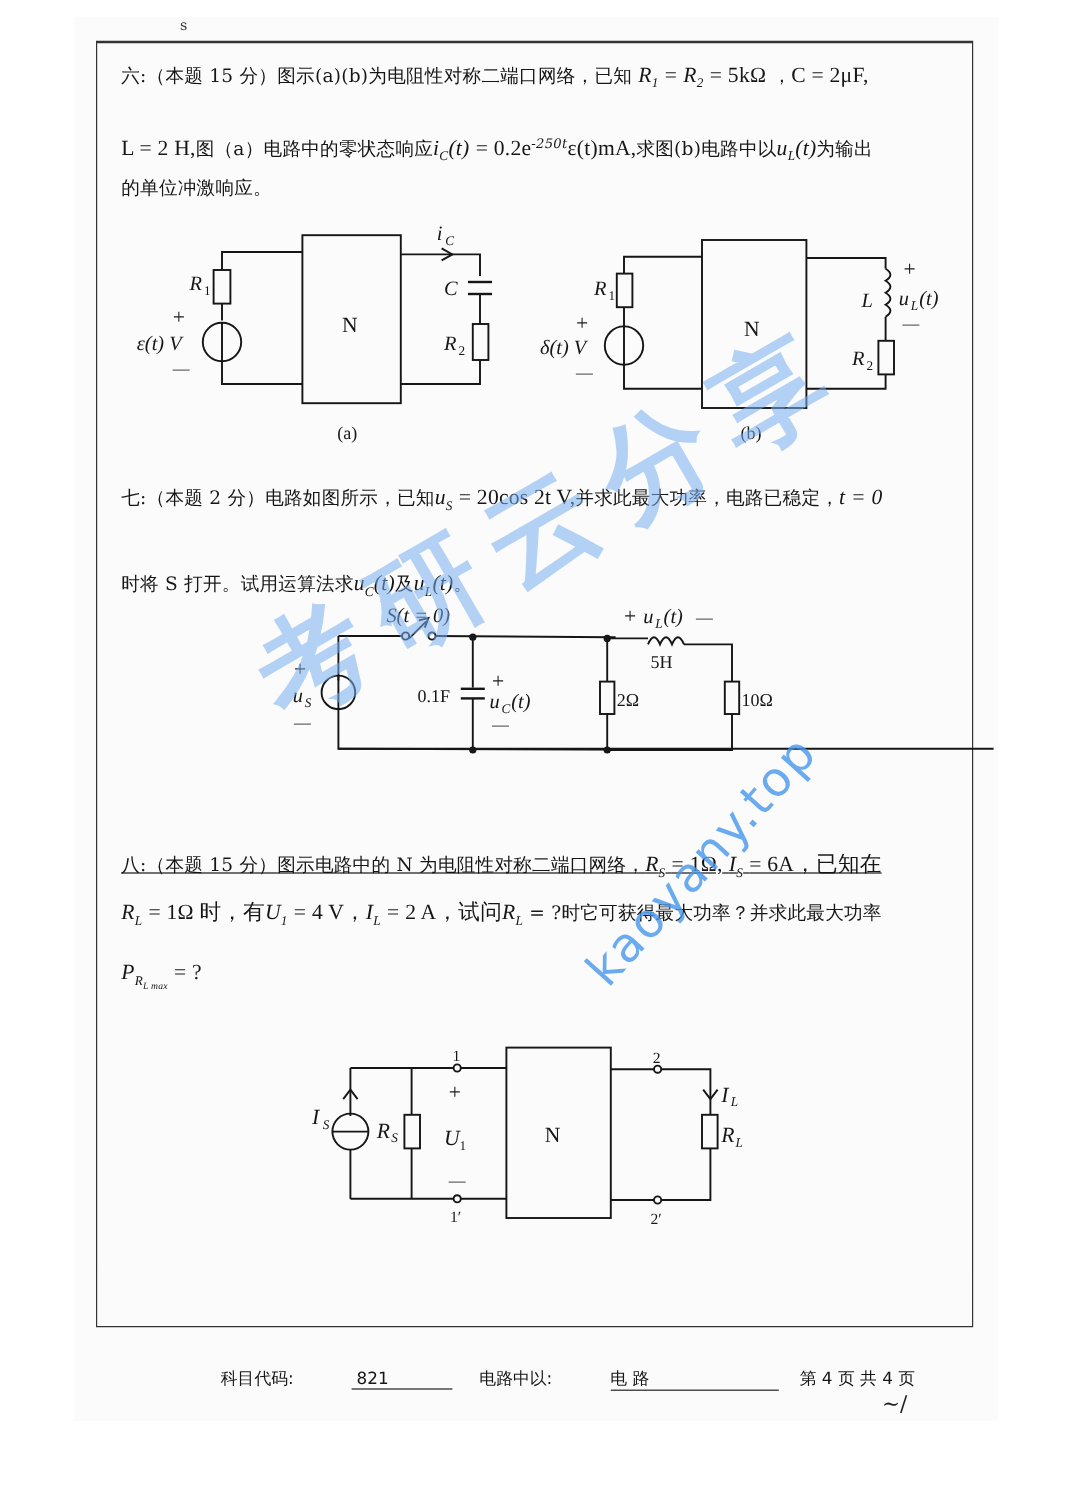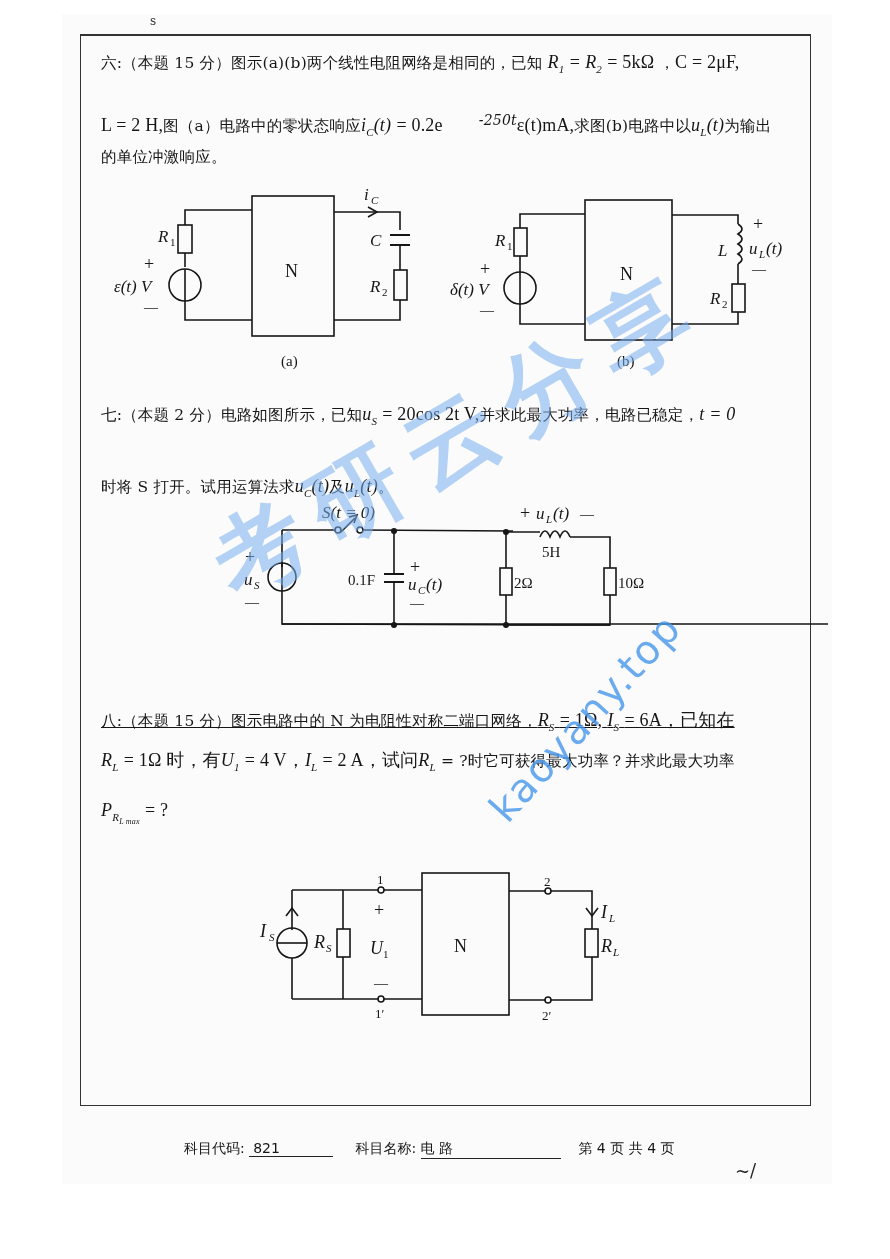--- a/index.html
+++ b/index.html
@@ -9,40 +9,40 @@
     font-family:"DejaVu Serif","Liberation Serif",serif;
     color:#161616;
   }
   .scan-bg { position:absolute; left:62px; top:14px; width:770px; height:1170px; background:#fbfbfb; }
   .frame { position:absolute; left:80px; top:34px; width:729px; height:1069px; border:1.5px solid #333; border-top-width:2px; }
   .corner-mark { position:absolute; left:150px; top:14px; font-size:12px; color:#333; }
   .para { position:absolute; left:101px; font-size:15.5px; line-height:20px; white-space:nowrap; letter-spacing:0.2px; }
   .math { font-family:"Liberation Serif","DejaVu Serif",serif; font-style:italic; font-size:18px; }
   .up { font-family:"Liberation Serif",serif; font-size:18px; }
   sub { font-size:11px; font-style:italic; }
-  sup { font-size:14px; font-style:italic;margin-left:36px; }
+  sup { font-size:11px; font-style:italic; }
   svg.circuit { position:absolute; overflow:visible; }
   svg.circuit text { font-family:"Liberation Serif","DejaVu Serif",serif; fill:#161616; }
   .footer { position:absolute; top:1140px; left:184px; font-size:14px; white-space:nowrap; font-family:"DejaVu Sans","Liberation Sans",sans-serif; }
-  .footer .uline { display:inline-block; border-bottom:1px solid #222; text-align:left; padding-left:4px; }
+  .footer .uline { display:inline-block; border-bottom:1px solid #222; text-align:left; padding-left:4px;margin-left:44px; }
   .tail-mark { position:absolute; left:735px; top:1160px; font-size:18px; color:#222; }
   .wm-cn { position:absolute; left:190px; top:520px; font-size:92px; color:rgba(120,175,240,0.55);
            transform:rotate(-30deg); transform-origin:left top; font-family:"DejaVu Sans",sans-serif; font-weight:bold; letter-spacing:18px; white-space:nowrap; pointer-events:none; }
   .wm-url { position:absolute; left:480px; top:800px; font-size:40px; color:rgba(70,150,235,0.8);
             transform:rotate(-48deg); transform-origin:left top; font-family:"DejaVu Sans",sans-serif; white-space:nowrap; pointer-events:none; letter-spacing:2px; }
 </style>
 </head>
 <body>
 
 <div class="scan-bg"></div>
 <div class="corner-mark">s</div>
 <div class="frame"></div>
 
 <div class="para" style="top:52px;">
-  <span>六:（本题 15 分）</span><span>图示(a)(b)两个线性电阻网络是相同的，已知</span>
+  <span>六:（本题 15 分）</span><span>图示(a)(b)为电阻性对称二端口网络，已知</span>
   <span class="math">R<sub>1</sub></span> <span class="up">=</span> <span class="math">R<sub>2</sub></span> <span class="up">= 5kΩ</span>&nbsp;，<span class="up">C = 2μF,</span>
 </div>
 <div class="para" style="top:110px;">
   <span class="up">L = 2 H,</span><span>图（a）电路中的零状态响应</span><span class="math">i<sub>C</sub>(t)</span> <span class="up">= 0.2e</span><sup>-250t</sup><span class="up">ε(t)mA,</span><span>求图(b)电路中以</span><span class="math">u<sub>L</sub>(t)</span><span>为输出</span>
 </div>
 <div class="para" style="top:147px;">的单位冲激响应。</div>
 
 <svg class="circuit" style="left:100px;top:180px;" width="340" height="190" viewBox="0 0 340 190">
   <g stroke="#161616" stroke-width="1.6" fill="none">
     <polyline points="152,30 85,30 85,45"></polyline>
@@ -216,21 +216,21 @@
   <text x="361" y="58" font-size="18" font-style="italic">I</text>
   <text x="369" y="62" font-size="11" font-style="italic">L</text>
   <text x="361" y="92" font-size="18" font-style="italic">R</text>
   <text x="373" y="96" font-size="11" font-style="italic">L</text>
 </svg>
 
 <div class="footer">
   <span>科目代码:</span>
   <span class="uline" style="width:80px;">821</span>
   &nbsp;&nbsp;&nbsp;
-  <span>科目名称:</span>
+  <span>电路中以:</span>
   <span class="uline" style="width:140px; padding-left:0;">电      路</span>
   &nbsp;&nbsp;
   <span>第 4 页 共 4 页</span>
 </div>
 <div class="tail-mark">~/</div>
 
 <div class="wm-cn">考研云分享</div>
 <div class="wm-url">kaoyany.top</div>
 
 </body></html>

